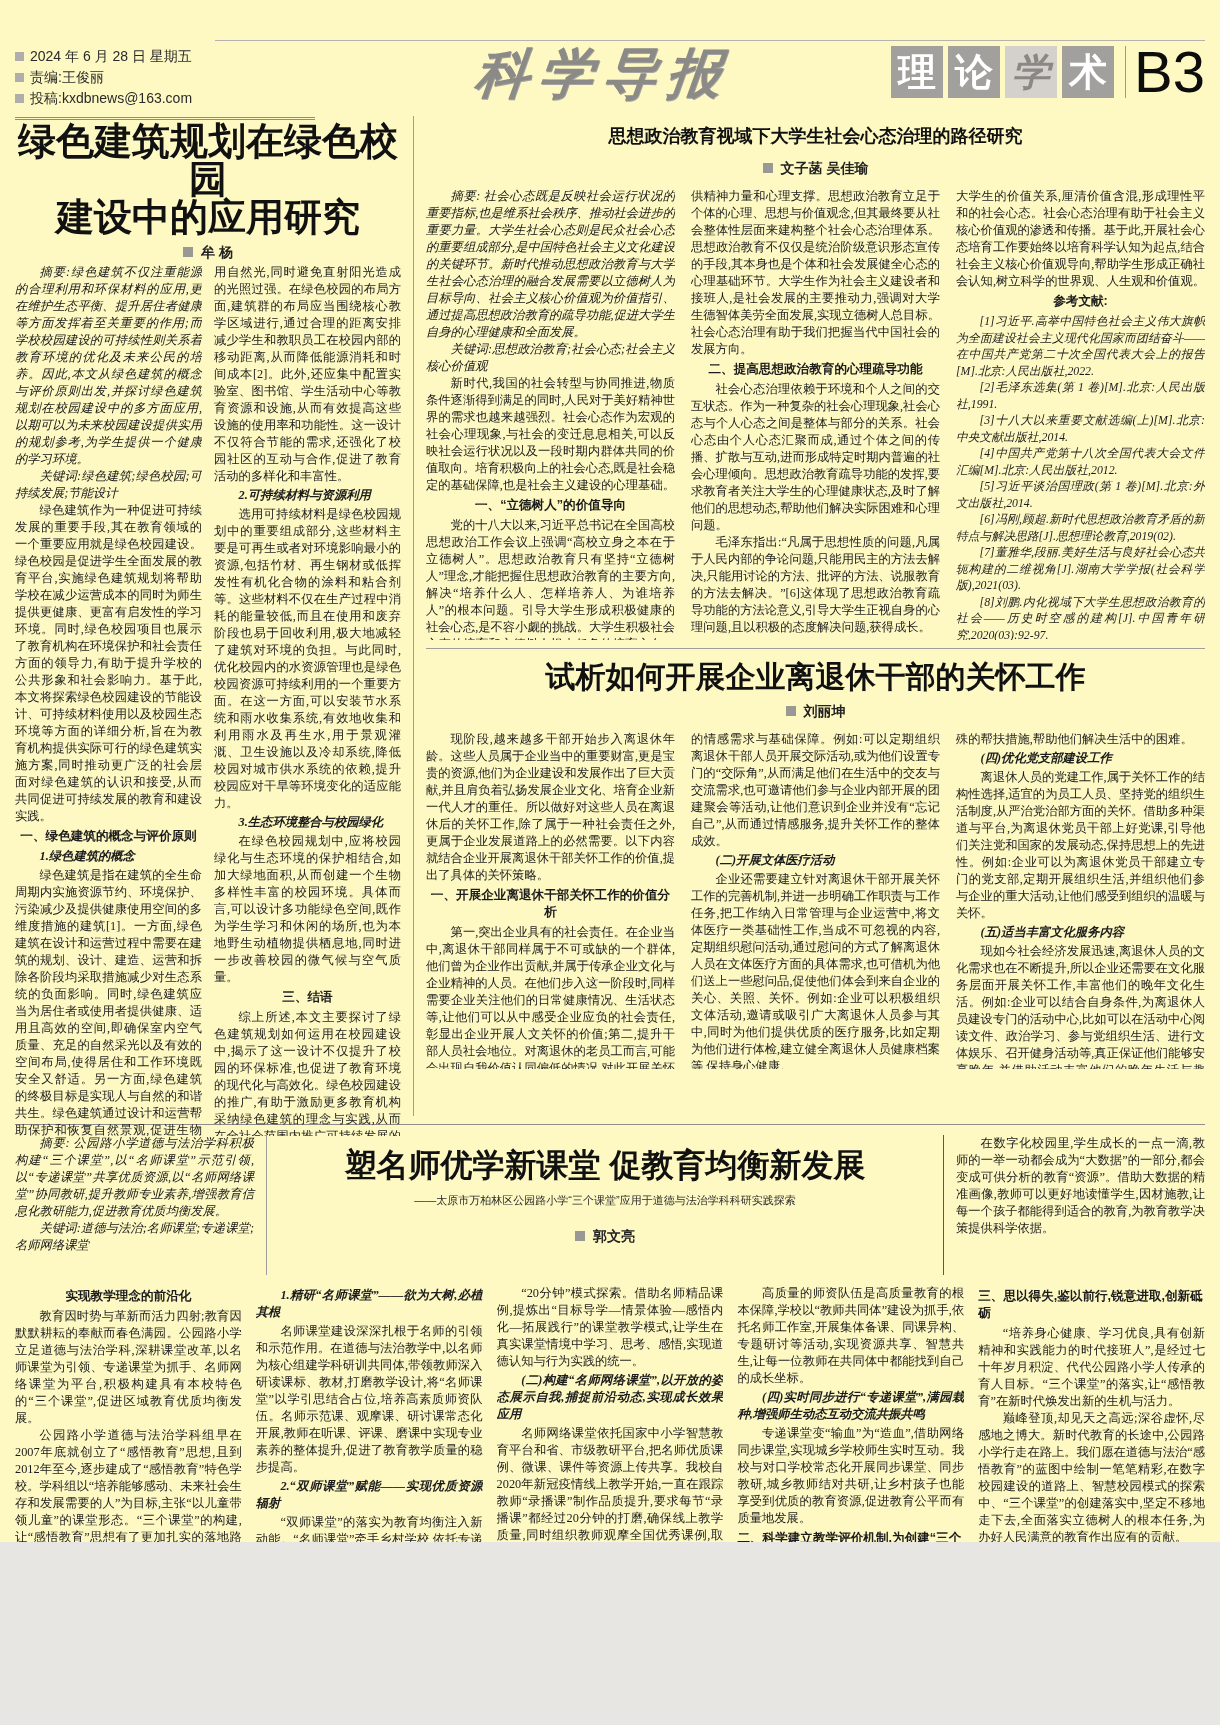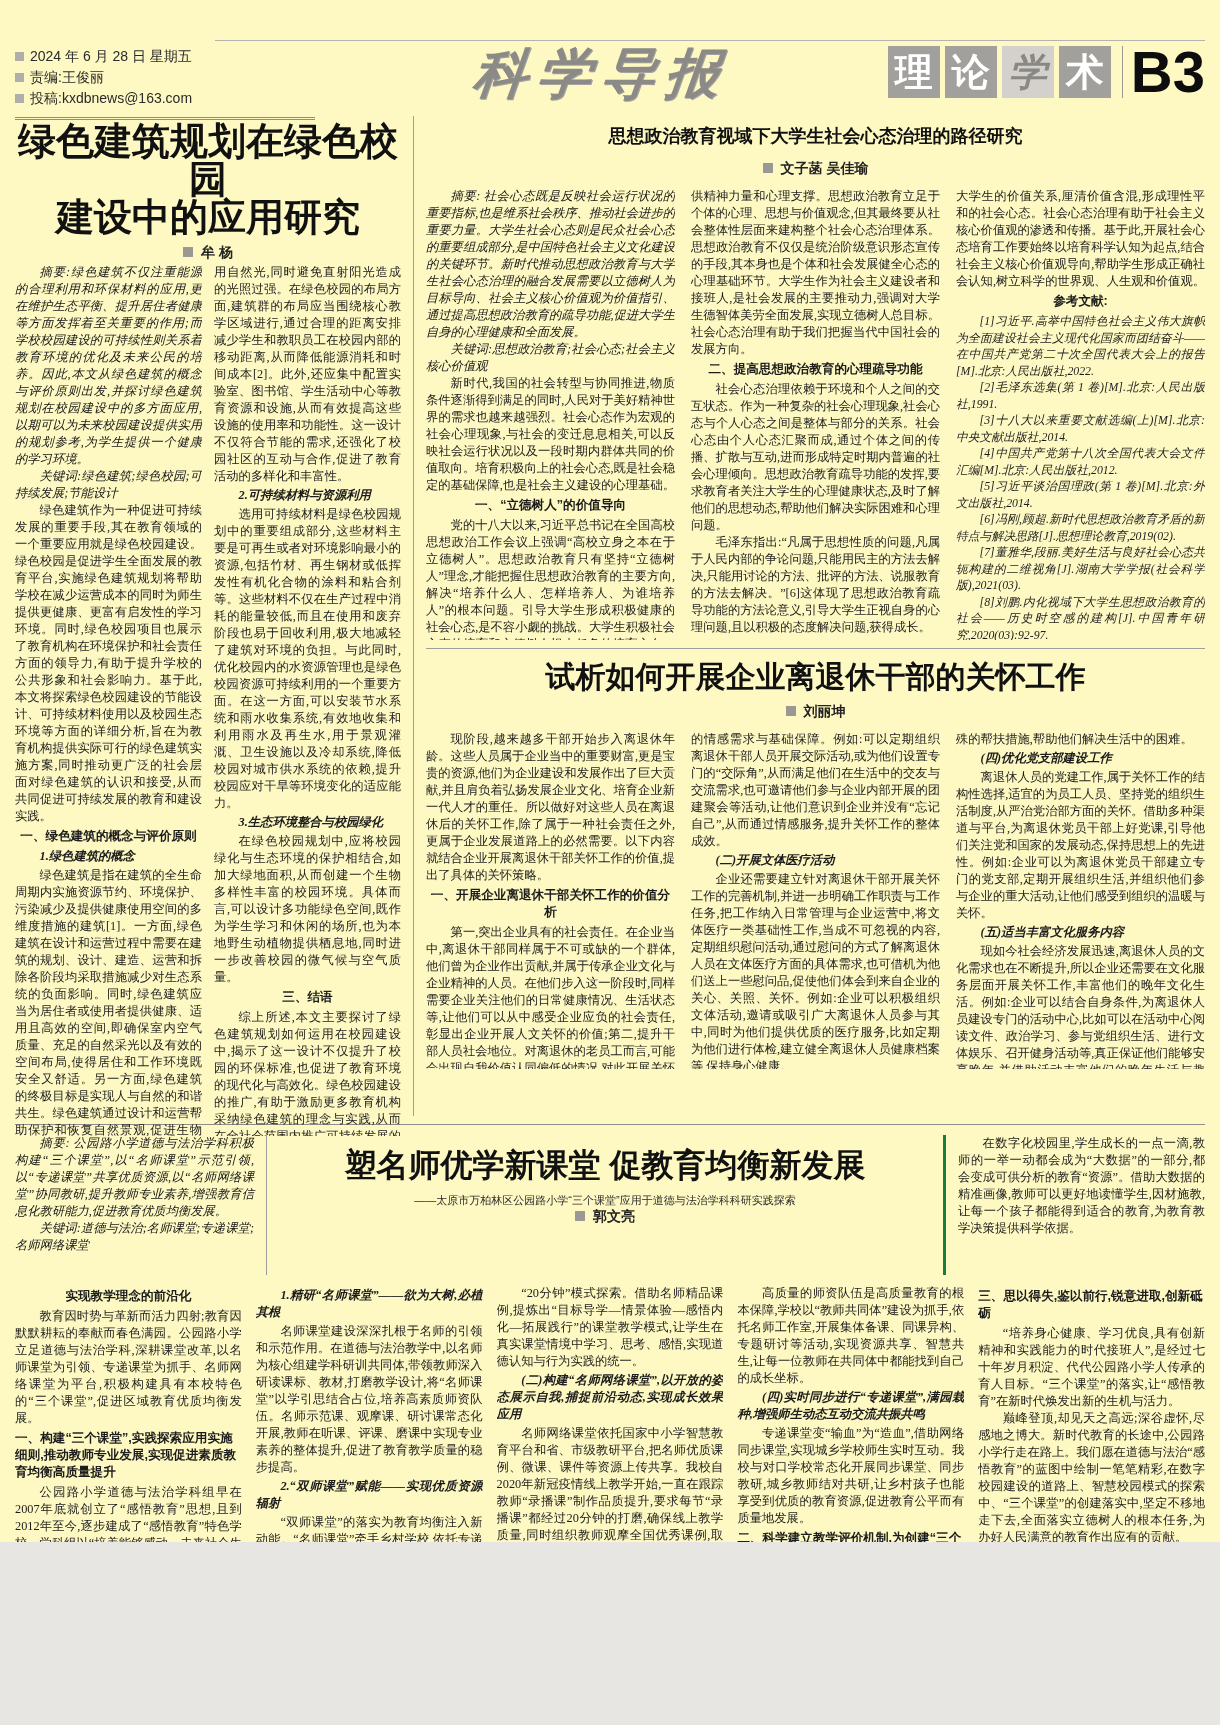--- a/index.html
+++ b/index.html
@@ -25,21 +25,21 @@
     font-family:"DejaVu Serif",serif;font-style:italic;font-weight:700;
     font-size:54px;letter-spacing:10px;color:#8b8a87;
     transform:skewX(-6deg);
     text-shadow:1px 1px 0 #a5a3a0;
     z-index:2;
   }
   .header-right{display:flex;align-items:center;gap:5px;margin-top:22px;z-index:2;}
   .hb{width:52px;height:52px;background:#a2a09d;color:#fff;display:flex;align-items:center;justify-content:center;
       font-family:"Liberation Sans",sans-serif;font-weight:700;font-size:38px;}
   .hb.light{background:#d4d1cc;color:#8a8885;font-family:"DejaVu Serif",serif;font-style:italic;}
-  .pageno{font-family:"Liberation Sans",sans-serif;font-weight:700;font-size:58px;color:#0d0d0d;margin-left:6px;line-height:52px;border-left:1px solid #9a9895;padding-left:8px;}
+  .pageno{font-family:"Liberation Sans",sans-serif;font-weight:400;font-size:58px;color:#0d0d0d;margin-left:6px;line-height:52px;border-left:1px solid #9a9895;padding-left:8px;}
   
   .atitle{font-family:"Liberation Sans",sans-serif;font-weight:700;color:#111;text-align:center;margin:0;}
   .byline{text-align:center;font-family:"Liberation Sans",sans-serif;font-size:14px;font-weight:700;color:#222;}
   .bsq{display:inline-block;width:10px;height:10px;background:#9a9894;margin-right:8px;}
   .cols{display:flex;gap:16px;}
   .col{flex:1 1 0;overflow:hidden;}
   .p{margin:0;text-align:justify;font-size:12.3px;line-height:17px;}
   .body{text-indent:2em;}
   .cont{text-indent:0;}
   .h1{font-family:"Liberation Sans",sans-serif;font-weight:700;text-align:center;text-indent:0;font-size:12.6px;margin:3px 0;}
@@ -64,22 +64,22 @@
   .a3 .atitle{font-size:30px;line-height:40px;}
   .a3 .byline{margin:6px 0 10px;}
   .a3cols{height:338px;}
   
   .a4{border-top:1px solid #8f8d89;margin-top:8px;padding-top:10px;}
   .a4top{display:flex;height:140px;}
   .a4abs{width:252px;flex:0 0 auto;padding-right:12px;border-right:1px solid #a09e9a;box-sizing:border-box;overflow:hidden;}
   .a4head{flex:1;text-align:center;padding:0 14px;}
   .a4head .atitle{font-size:32px;line-height:44px;margin-top:8px;}
   .a4-subtitle{font-family:Liberation Sans, sans-serif;font-size:11px;color:#2b2b2b;margin-top:6px;}
-  .a4head .byline{margin-top:0;}
-  .a4c5a{width:262px;flex:0 0 auto;padding-left:12px;border-left:3px solid #15803d;box-sizing:border-box;overflow:hidden;}
+  .a4head .byline{margin-top:20px;}
+  .a4c5a{width:262px;flex:0 0 auto;padding-left:12px;border-left:1px solid #15803d;box-sizing:border-box;overflow:hidden;}
   .a4cols{height:426px;margin-top:10px;gap:14px;}
 </style>
 </head>
 <body>
 
 <div class="page">
 
   <div class="header">
     <div class="header-topline"></div>
     <div class="header-left">
@@ -221,21 +221,20 @@
         </div>
       </div>
       <div class="a4c5a col">
           <p class="p body">在数字化校园里,学生成长的一点一滴,教师的一举一动都会成为“大数据”的一部分,都会变成可供分析的教育“资源”。借助大数据的精准画像,教师可以更好地读懂学生,因材施教,让每一个孩子都能得到适合的教育,为教育教学决策提供科学依据。</p>
         </div>
     </div>
     <div class="cols a4cols">
       <div class="col">
           <p class="p h1">实现教学理念的前沿化</p>
           <p class="p body">教育因时势与革新而活力四射;教育因默默耕耘的奉献而春色满园。公园路小学立足道德与法治学科,深耕课堂改革,以名师课堂为引领、专递课堂为抓手、名师网络课堂为平台,积极构建具有本校特色的“三个课堂”,促进区域教育优质均衡发展。</p>
-          <p class="p h1l">一、构建“三个课堂”,实践探索应用实施细则,推动教师专业发展,实现促进素质教育均衡高质量提升</p>
           <p class="p body">公园路小学道德与法治学科组早在2007年底就创立了“感悟教育”思想,且到2012年至今,逐步建成了“感悟教育”特色学校。学科组以“培养能够感动、未来社会生存和发展需要的人”为目标,主张“以儿童带领儿童”的课堂形态。“三个课堂”的构建,让“感悟教育”思想有了更加扎实的落地路径。</p>
           <p class="p h2">(一)共建德治“名师课堂”,实现名师引领。</p>
         </div>
       <div class="col">
           <p class="p h2">1.精研“名师课堂”——欲为大树,必植其根</p>
           <p class="p body">名师课堂建设深深扎根于名师的引领和示范作用。在道德与法治教学中,以名师为核心组建学科研训共同体,带领教师深入研读课标、教材,打磨教学设计,将“名师课堂”以学引思结合占位,培养高素质师资队伍。名师示范课、观摩课、研讨课常态化开展,教师在听课、评课、磨课中实现专业素养的整体提升,促进了教育教学质量的稳步提高。</p>
           <p class="p h2">2.“双师课堂”赋能——实现优质资源辐射</p>
           <p class="p body">“双师课堂”的落实为教育均衡注入新动能。“名师课堂”牵手乡村学校,依托专递课堂实现城乡同上一节课,让优质教育资源流动起来。我校以名师引领、同课异构、网络教研等方式,辐射带动薄弱学校教师成长,凝聚道德与法治立德树人的力量,让每一位教师都找到了自己专业成长的支点。</p>
         </div>
       <div class="col">

